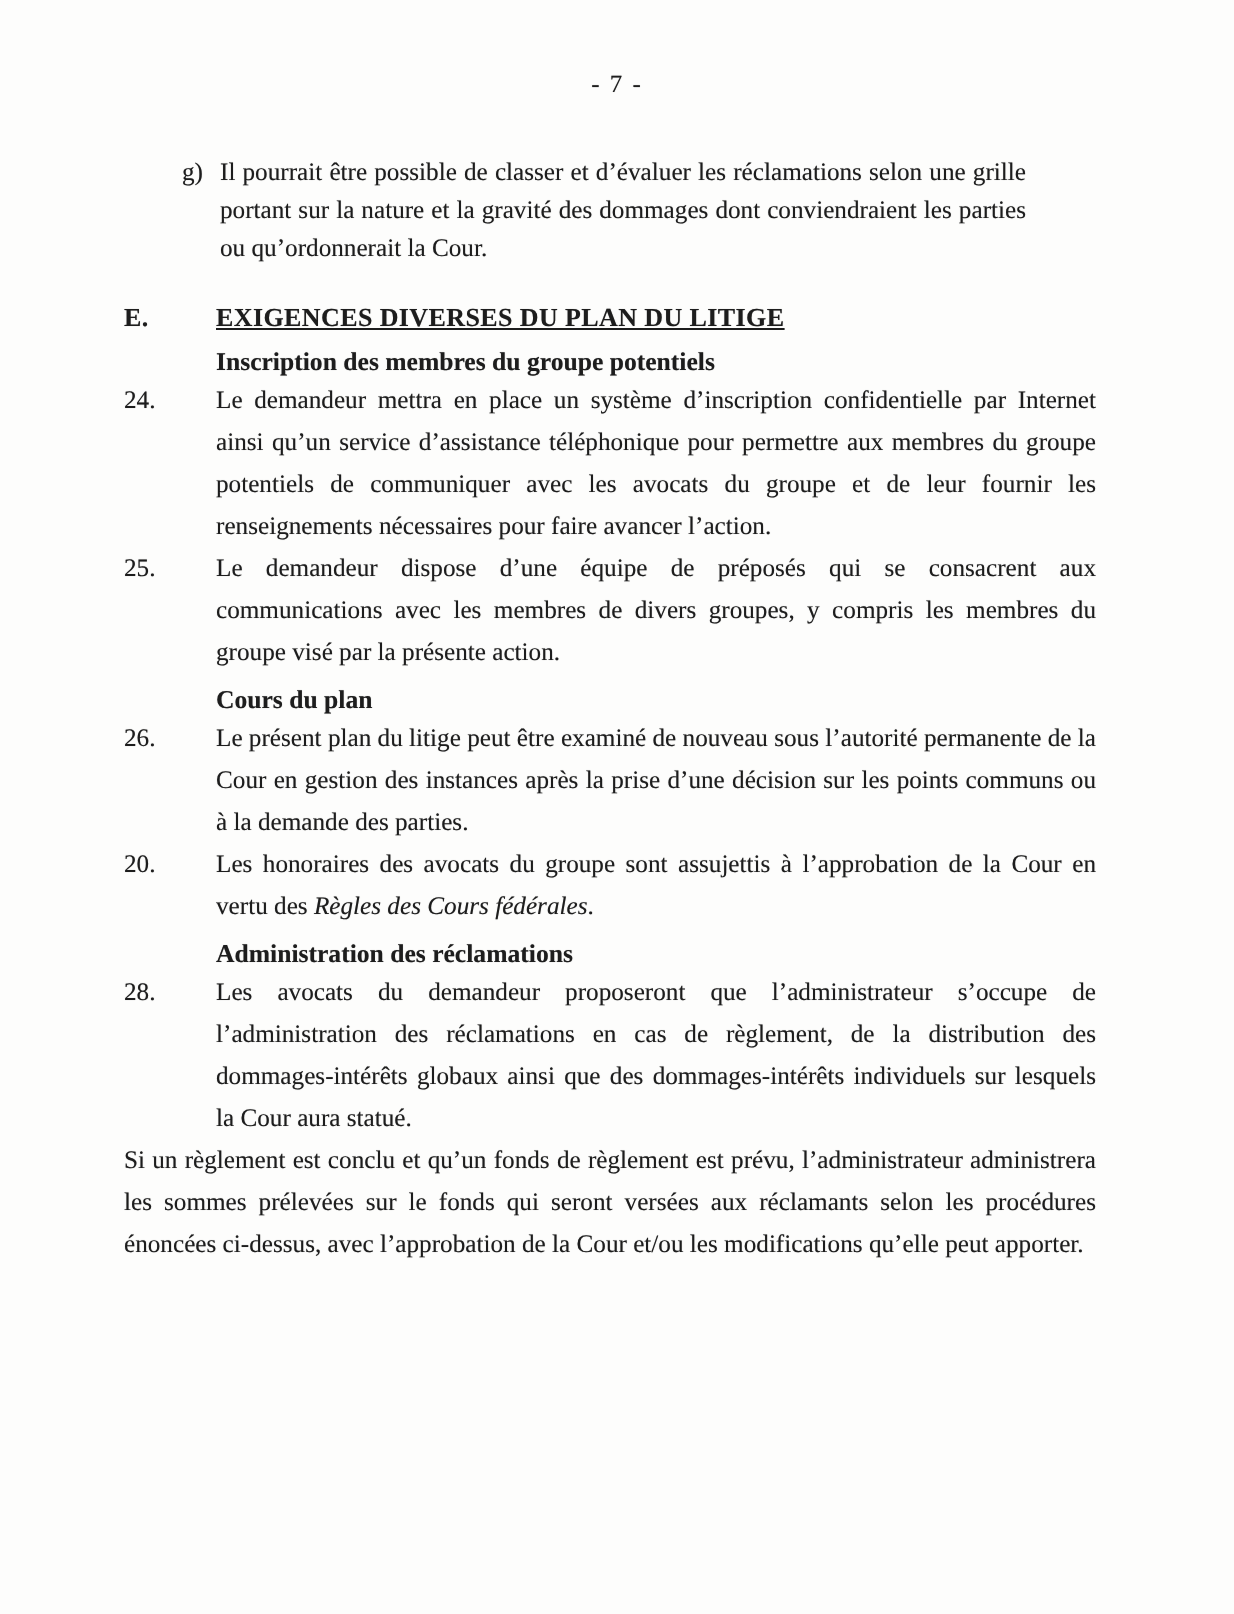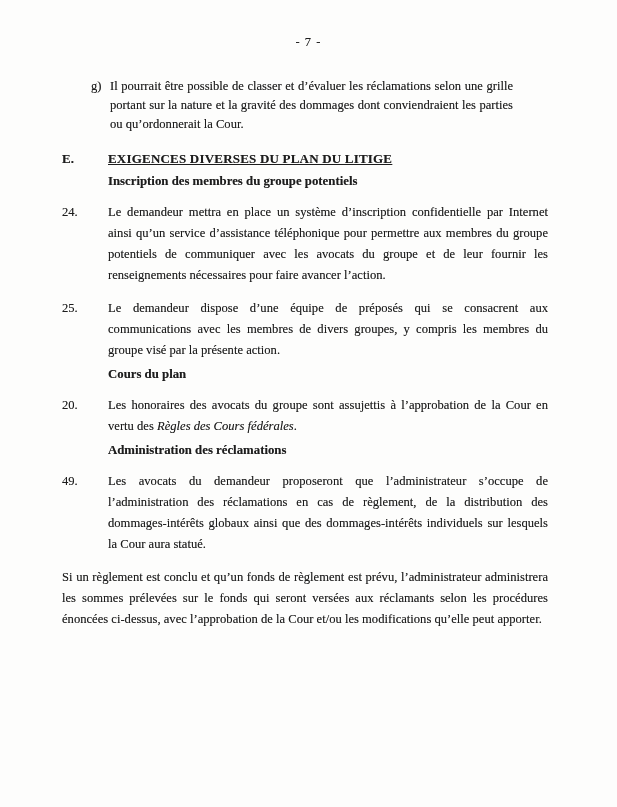--- a/index.html
+++ b/index.html
@@ -67,21 +67,21 @@
   .subheading {
     margin-top: 4px;
     margin-left: 46px;
     font-weight: 700;
     font-size: 12.8px;
     line-height: 18px;
   }
   
   .para {
     display: flex;
-    margin-top: 12px;
+    margin-top: 0;
     font-size: 12.6px;
     line-height: 21px;
   }
   .para-text {
     flex: 1;
     text-align: justify;
   }
   .italic-cite {
     font-style: italic;
   }
@@ -112,30 +112,34 @@
       <span class="para-text">Le demandeur mettra en place un système d’inscription confidentielle par Internet ainsi qu’un service d’assistance téléphonique pour permettre aux membres du groupe potentiels de communiquer avec les avocats du groupe et de leur fournir les renseignements nécessaires pour faire avancer l’action.</span>
     </div>
 
     <div class="para">
       <span class="num-col">25.</span>
       <span class="para-text">Le demandeur dispose d’une équipe de préposés qui se consacrent aux communications avec les membres de divers groupes, y compris les membres du groupe visé par la présente action.</span>
     </div>
 
     <div class="subheading">Cours du plan</div>
 
+    <div class="para">
+      <span class="num-col">26.</span>
+      <span class="para-text">Le présent plan du litige peut être examiné de nouveau sous l’autorité permanente de la Cour en gestion des instances après la prise d’une décision sur les points communs ou à la demande des parties.</span>
+    </div>
 
     <div class="para">
       <span class="num-col">20.</span>
       <span class="para-text"><span>Les honoraires des avocats du groupe sont assujettis à l’approbation de la Cour en vertu des </span><em class="italic-cite">Règles des Cours fédérales</em><span>.</span></span>
     </div>
 
     <div class="subheading">Administration des réclamations</div>
 
     <div class="para">
-      <span class="num-col">49.</span>
+      <span class="num-col">28.</span>
       <span class="para-text">Les avocats du demandeur proposeront que l’administrateur s’occupe de l’administration des réclamations en cas de règlement, de la distribution des dommages-intérêts globaux ainsi que des dommages-intérêts individuels sur lesquels la Cour aura statué.</span>
     </div>
 
     <div class="para">
       <span class="para-text">Si un règlement est conclu et qu’un fonds de règlement est prévu, l’administrateur administrera les sommes prélevées sur le fonds qui seront versées aux réclamants selon les procédures énoncées ci-dessus, avec l’approbation de la Cour et/ou les modifications qu’elle peut apporter.</span>
     </div>
 
   </div>
 </div>
 

